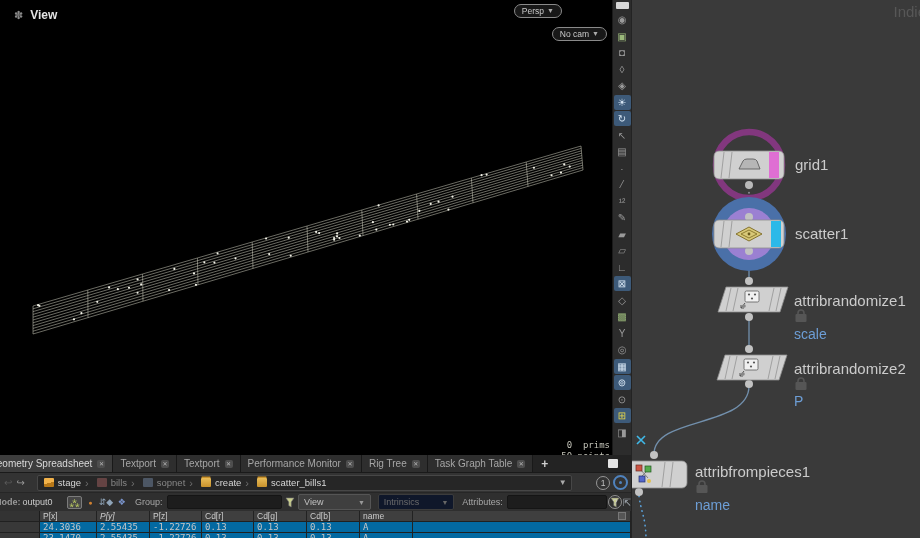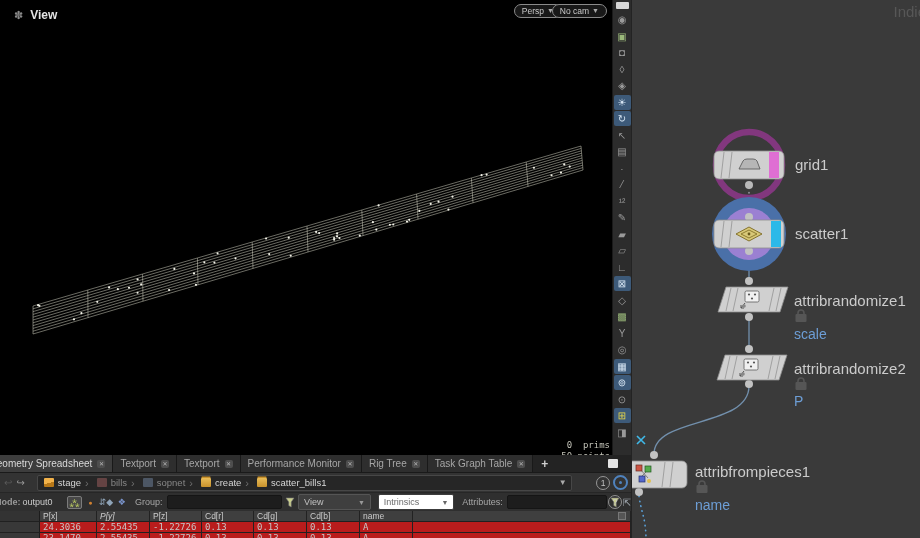--- a/index.html
+++ b/index.html
@@ -10,21 +10,21 @@
   
   #viewport{left:0;top:0;width:612px;height:455px;background:#000;overflow:hidden;}
   #vp-header{position:absolute;left:14px;top:8px;display:flex;align-items:center;gap:7px;}
   #vp-flower{color:#8a8a8a;font-size:11px;}
   #vp-title{color:#e3e3e3;font-weight:bold;font-size:12px;}
   .vp-pill{position:absolute;top:4px;height:12px;line-height:12px;border:1px solid #8a8a8a;
            border-radius:8px;background:#181818;color:#c9c9c9;font-size:8.5px;padding:0 7px;
            display:flex;align-items:center;gap:3px;}
   .vp-pill .caret{font-size:7px;color:#aaa;}
   #pill-persp{right:50px;}
-  #pill-nocam{right:5px;}
+  #pill-nocam{right:5px;margin-top:23px;}
   #vp-help{position:absolute;left:2px;top:422px;width:578px;color:#b2b2b2;font-size:8.5px;line-height:12px;}
   #vp-stats{position:absolute;right:2px;top:440px;text-align:right;color:#c3c3b8;
             font-family:"DejaVu Sans Mono",monospace;font-size:9px;line-height:11px;white-space:pre;}
 
   
   #display-toolbar{left:612px;top:0;width:19px;height:455px;background:#2c2c2c;
                    border-left:1px solid #1a1a1a;box-sizing:border-box;
                    display:flex;flex-direction:column;align-items:center;padding-top:2px;}
   #dtb-scroll{width:13px;height:7px;background:#d8d8d8;border-radius:1px;margin-bottom:3px;}
   .dtb-icon{width:17px;height:15px;line-height:15px;margin-bottom:1.5px;text-align:center;
@@ -76,31 +76,31 @@
   #node-label{margin-left:-5px;font-weight:bold;color:#9a9a9a;}
   #node-value{color:#cccccc;margin-left:2px;}
   .mini-btn{width:15px;height:13px;border-radius:2px;display:flex;align-items:center;
             justify-content:center;font-size:9px;margin-left:1px;}
   .mini-btn.sel{background:#474747;border:1px solid #7c7c7c;box-sizing:border-box;}
   .field{height:12px;background:#1d1d1d;border:1px solid #151515;border-radius:2px;}
   .funnel{margin:0 3px;}
   .dd{height:14px;border-radius:2px;display:flex;align-items:center;justify-content:space-between;
       padding:0 5px;font-size:9px;}
   #dd-view{width:62px;background:#3f3f3f;border:1px solid #555;color:#c0c0c0;}
-  #dd-intr{width:66px;background:#ffffff;border:1px solid #3c3c3c;color:#6b6b6b;}
+  #dd-intr{width:66px;background:#0f172a;border:1px solid #3c3c3c;color:#6b6b6b;}
   #help-circle{position:absolute;right:9px;width:12px;height:12px;border:1px solid #909090;
                color:#c5c5c5;font-size:8.5px;}
 
   
   #sheet{position:relative;background:#272727;height:29px;}
   .trow{display:flex;height:11px;line-height:11px;}
   .tcell{box-sizing:border-box;border-right:1px solid #222;border-bottom:1px solid #202020;
          padding-left:3px;overflow:hidden;white-space:nowrap;}
   .thead .tcell{background:#3f3f3f;color:#cccccc;font-size:8.5px;}
-  .tbody .tcell{background:#b91c1c;color:#c6c6c6;font-family:"DejaVu Sans Mono",monospace;font-size:9px;}
+  .tbody .tcell{background:#0369a1;color:#c6c6c6;font-family:"DejaVu Sans Mono",monospace;font-size:9px;}
   .tcell.rowhdr{background:#383838;border-right:1px solid #1c1c1c;}
   .thead .tcell.rowhdr{background:#333;}
   #sheet-corner{position:absolute;right:5px;top:1px;width:8px;height:8px;background:#555;
                 border:1px solid #777;box-sizing:border-box;}
   text{font-family:"Liberation Sans",sans-serif;}
 </style>
 </head>
 <body>
 
 <div id="viewport" class="pane">

